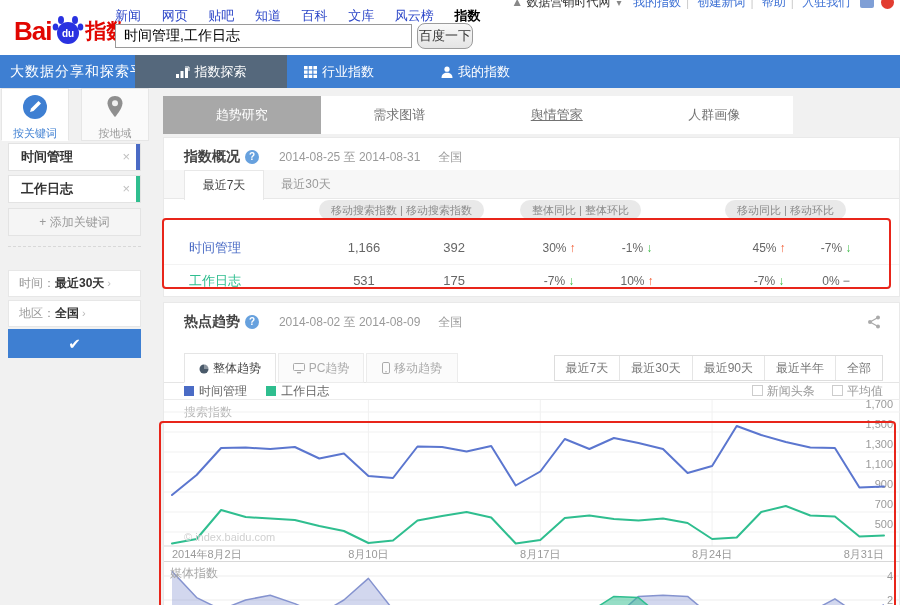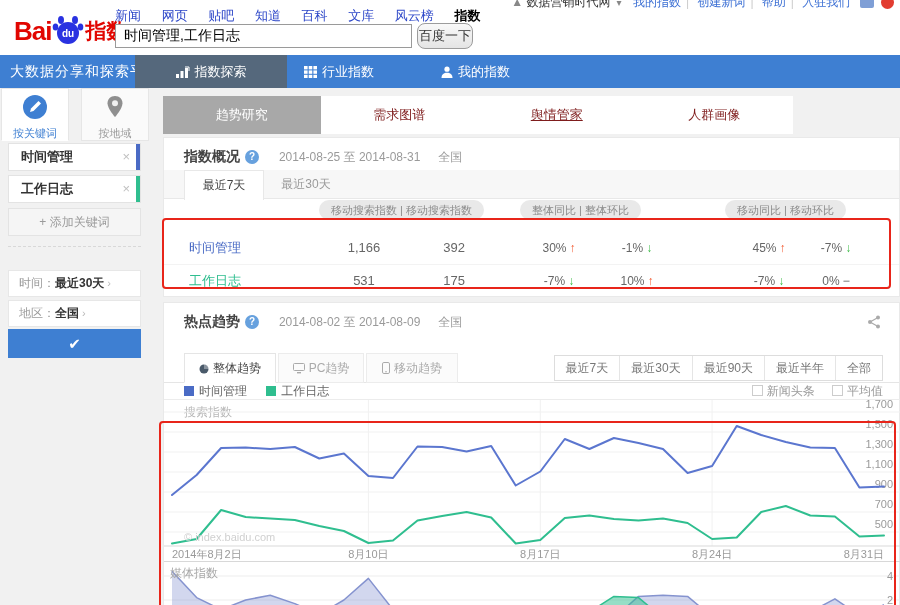--- a/index.html
+++ b/index.html
@@ -54,21 +54,21 @@
   .filter-row { position:absolute; left:8px; width:133px; height:27px; background:#fff; border:1px solid #e7e7e7;
     font-size:12px; line-height:25px; padding-left:10px; color:#9a9a9a; }
   .filter-row .f-val { color:#333; font-weight:bold; }
   .filter-row .f-caret { color:#b9b9b9; margin-left:3px; font-size:11px; }
   .confirm-btn { position:absolute; left:8px; top:241px; width:133px; height:29px; background:#3e7fd2; color:#fff;
     text-align:center; line-height:29px; font-size:15px; cursor:pointer; }
 
   
   #main { position:absolute; left:150px; top:88px; width:750px; height:517px; background:#f1f1f1; }
   .main-tabs { position:absolute; left:13px; top:8px; width:630px; height:38px; background:#fff; display:flex; }
-  .main-tab { flex:1; text-align:center; line-height:38px; font-size:13px; color:#7f1d1d; cursor:pointer; }
+  .main-tab { flex:1; text-align:center; line-height:38px; font-size:13px; color:#737373; cursor:pointer; }
   .main-tab.active { background:#a8a8a8; color:#fff; }
   .main-tab.underlined { text-decoration:underline; }
 
   .card { position:absolute; left:13px; width:737px; background:#fff; border:1px solid #e9e9e9; }
   #card-overview { top:49px; height:160px; }
   #card-trend { top:214px; height:312px; }
 
   .card-header { position:absolute; left:20px; top:10px; font-size:14px; color:#444; font-weight:bold; white-space:nowrap; }
   .help-ic { display:inline-block; width:14px; height:14px; border-radius:50%; background:#67a1de; color:#fff;
     font-size:10px; line-height:14px; text-align:center; font-weight:bold; vertical-align:1px; margin-left:5px; }

